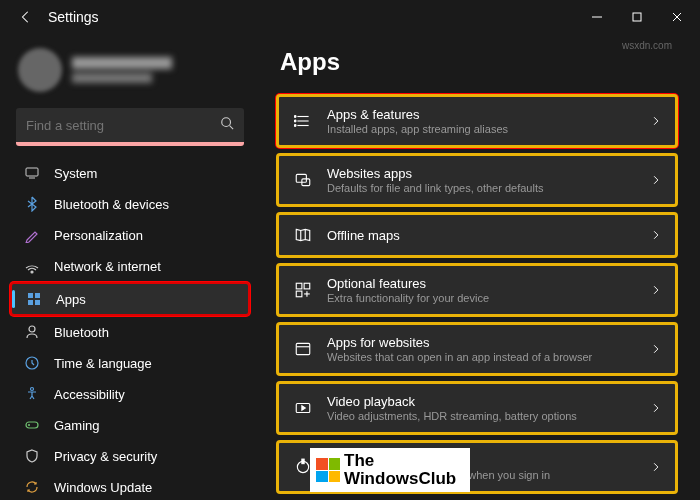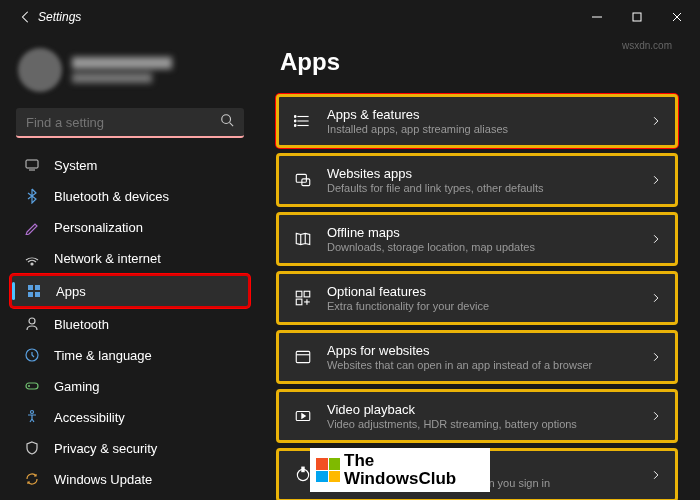--- a/index.html
+++ b/index.html
@@ -25,24 +25,23 @@
     }
     .titlebar .back {
       width: 24px;
       height: 24px;
       display: flex;
       align-items: center;
       justify-content: center;
       cursor: pointer;
     }
     .titlebar .title {
-      font-size: 12px;
-      margin-left: 0;
+      font-size: 14px;
+      margin-left: 10px;
       flex: 1;
-      font-style: italic;
     }
     .win-controls {
       display: flex;
       gap: 2px;
     }
     .win-btn {
       width: 38px;
       height: 28px;
       display: flex;
       align-items: center;
@@ -81,23 +80,23 @@
       margin-bottom: 4px;
     }
     .user-email {
       width: 80px;
       height: 10px;
       background: #777;
     }
     .search-box {
       margin: 4px 10px 12px 10px;
       background: #2d2d2d;
-      border-bottom: 2px solid #fca5a5;
+      border-bottom: 4px solid #fca5a5;
       border-radius: 3px;
-      height: 30px;
+      height: 38px;
       display: flex;
       align-items: center;
       padding: 0 10px;
     }
     .search-box input {
       background: transparent;
       border: none;
       outline: none;
       color: #bbb;
       font-size: 13px;
@@ -185,21 +184,21 @@
     }
     .watermark {
       position: absolute;
       bottom: 8px;
       left: 310px;
       background: #fff;
       color: #000;
       font-weight: 700;
       font-size: 17px;
       line-height: 1.05;
-      padding: 4px 34px 4px 6px;
+      padding: 4px 14px 4px 6px;
       display: flex;
       align-items: center;
       gap: 2px;
     }
     .watermark-logo {
       width: 24px;
       height: 24px;
       display: grid;
       grid-template-columns: 1fr 1fr;
       gap: 1px;
@@ -325,36 +324,36 @@
       <span class="icon">
           <svg width="16" height="16" viewBox="0 0 16 16" fill="none" stroke="#5aa0e0" stroke-width="1.2">
             <circle cx="8" cy="8" r="6"></circle>
             <path d="M8 5v3l2 2"></path>
           </svg>
         </span>
       <span>Time &amp; language</span>
     </div>
     <div class="sidebar-item">
       <span class="icon">
+          <svg width="16" height="16" viewBox="0 0 16 16" fill="none" stroke="#5aa0e0" stroke-width="1.2">
+            <circle cx="8" cy="3" r="1.5"></circle>
+            <path d="M4 6h8M8 6v4m-2 3l2-3 2 3"></path>
+          </svg>
+        </span>
+      <span>Accessibility</span>
+    </div>
+    <div class="sidebar-item">
+      <span class="icon">
           <svg width="16" height="16" viewBox="0 0 16 16" fill="none" stroke="#70c070" stroke-width="1.2">
             <rect x="2" y="5" width="12" height="6" rx="3"></rect>
             <line x1="5" y1="7" x2="5" y2="9"></line>
             <line x1="4" y1="8" x2="6" y2="8"></line>
           </svg>
         </span>
       <span>Gaming</span>
-    </div>
-    <div class="sidebar-item">
-      <span class="icon">
-          <svg width="16" height="16" viewBox="0 0 16 16" fill="none" stroke="#5aa0e0" stroke-width="1.2">
-            <circle cx="8" cy="3" r="1.5"></circle>
-            <path d="M4 6h8M8 6v4m-2 3l2-3 2 3"></path>
-          </svg>
-        </span>
-      <span>Accessibility</span>
     </div>
     <div class="sidebar-item">
       <span class="icon">
           <svg width="16" height="16" viewBox="0 0 16 16" fill="none" stroke="#ccc" stroke-width="1.2">
             <path d="M8 2l5 2v4c0 3-2 5-5 6-3-1-5-3-5-6V4z"></path>
           </svg>
         </span>
       <span>Privacy &amp; security</span>
     </div>
     <div class="sidebar-item">
@@ -410,21 +409,20 @@
     <div class="card">
       <span class="icon">
           <svg width="18" height="18" viewBox="0 0 16 16" fill="none" stroke="#fff" stroke-width="1">
             <path d="M2 3l4 1 4-1 4 1v9l-4-1-4 1-4-1z"></path>
             <line x1="6" y1="4" x2="6" y2="13"></line>
             <line x1="10" y1="3" x2="10" y2="12"></line>
           </svg>
         </span>
       <div class="card-text">
         <div class="card-title">Offline maps</div>
-        <div class="card-sub">Downloads, storage location, map updates</div>
       </div>
       <span class="chev"><svg width="10" height="10" viewBox="0 0 16 16" fill="none" stroke="#fff" stroke-width="1.5">
             <path d="M5 2l6 6-6 6"></path>
           </svg></span>
     </div>
 
     <div class="card">
       <span class="icon">
           <svg width="18" height="18" viewBox="0 0 16 16" fill="none" stroke="#fff" stroke-width="1">
             <rect x="2" y="2" width="5" height="5"></rect>

